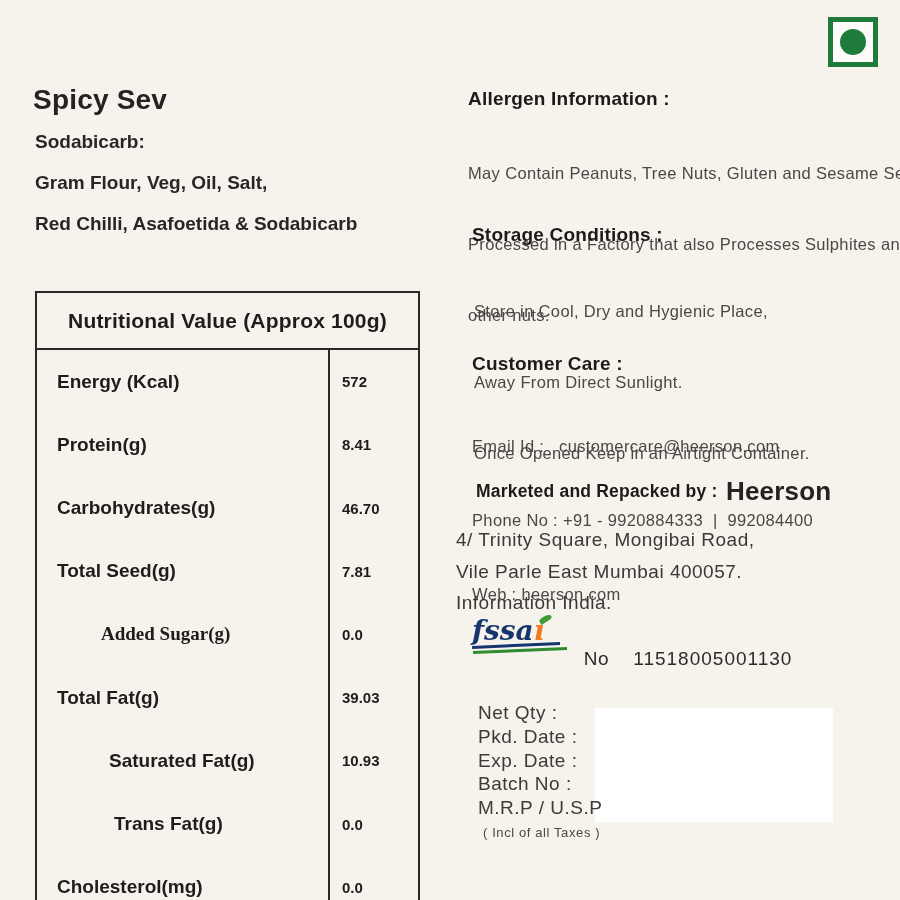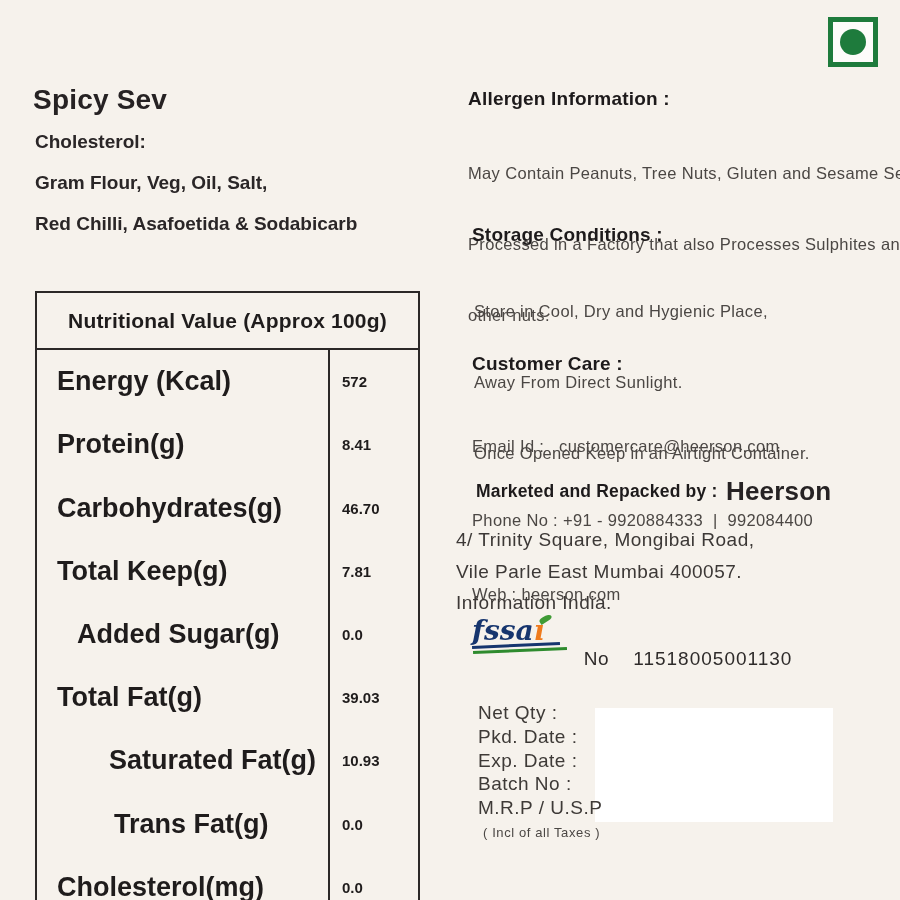--- a/index.html
+++ b/index.html
@@ -38,28 +38,28 @@
   }
   .nt-header {
     height:57px; border-bottom:2px solid #2b2827;
     display:flex; align-items:center; justify-content:center;
     font-size:21px; font-weight:700; letter-spacing:0.2px;
   }
   .nt-body { flex:1; display:flex; flex-direction:column; }
   .nt-row { flex:1; display:flex; }
   .nt-label {
     width:291px; display:flex; align-items:center;
-    padding-left:20px; font-size:27px; font-weight:700;
+    padding-left:20px; font-size:19px; font-weight:700;
   }
   .nt-value {
     flex:1; border-left:2px solid #2b2827;
     display:flex; align-items:center; padding-left:12px;
     font-size:15px; font-weight:700;
   }
-  .nt-row:nth-child(5) .nt-label { padding-left:40px; }  
+  .nt-row:nth-child(5) .nt-label { padding-left:64px;font-family:Liberation Serif, serif; }  
   .nt-row:nth-child(7) .nt-label { padding-left:72px; }  
   .nt-row:nth-child(8) .nt-label { padding-left:77px; }  
 
   
   .rc-heading { font-size:19px; font-weight:700; color:#1d1a1b; letter-spacing:0.2px; }
   .rc-body { font-size:16.5px; color:#4b4744; letter-spacing:0.35px; white-space:pre; }
 
   .allergen-h { left:468px; top:88px; }
   .allergen-b { left:468px; top:115px; line-height:23.6px; }
 
@@ -99,41 +99,41 @@
   .fill-box  { left:595px; top:708px; width:238px; height:114px; background:#ffffff; }
 </style>
 </head>
 <body>
 
 <div class="abs veg-mark">
   <div class="dot"></div>
 </div>
 
 <div class="abs title">Spicy Sev</div>
-<div class="abs ing-label">Cholesterol:</div>
+<div class="abs ing-label">Sodabicarb:</div>
 <div class="abs ing-line1">Gram Flour, Veg, Oil, Salt,</div>
 <div class="abs ing-line2">Red Chilli, Asafoetida &amp; Sodabicarb</div>
 
 <div class="abs nt">
   <div class="nt-header">Nutritional Value (Approx 100g)</div>
   <div class="nt-body">
     <div class="nt-row">
       <div class="nt-label">Energy (Kcal)</div>
       <div class="nt-value">572</div>
     </div>
     <div class="nt-row">
       <div class="nt-label">Protein(g)</div>
       <div class="nt-value">8.41</div>
     </div>
     <div class="nt-row">
       <div class="nt-label">Carbohydrates(g)</div>
       <div class="nt-value">46.70</div>
     </div>
     <div class="nt-row">
-      <div class="nt-label">Total Keep(g)</div>
+      <div class="nt-label">Total Seed(g)</div>
       <div class="nt-value">7.81</div>
     </div>
     <div class="nt-row">
       <div class="nt-label">Added Sugar(g)</div>
       <div class="nt-value">0.0</div>
     </div>
     <div class="nt-row">
       <div class="nt-label">Total Fat(g)</div>
       <div class="nt-value">39.03</div>
     </div>

